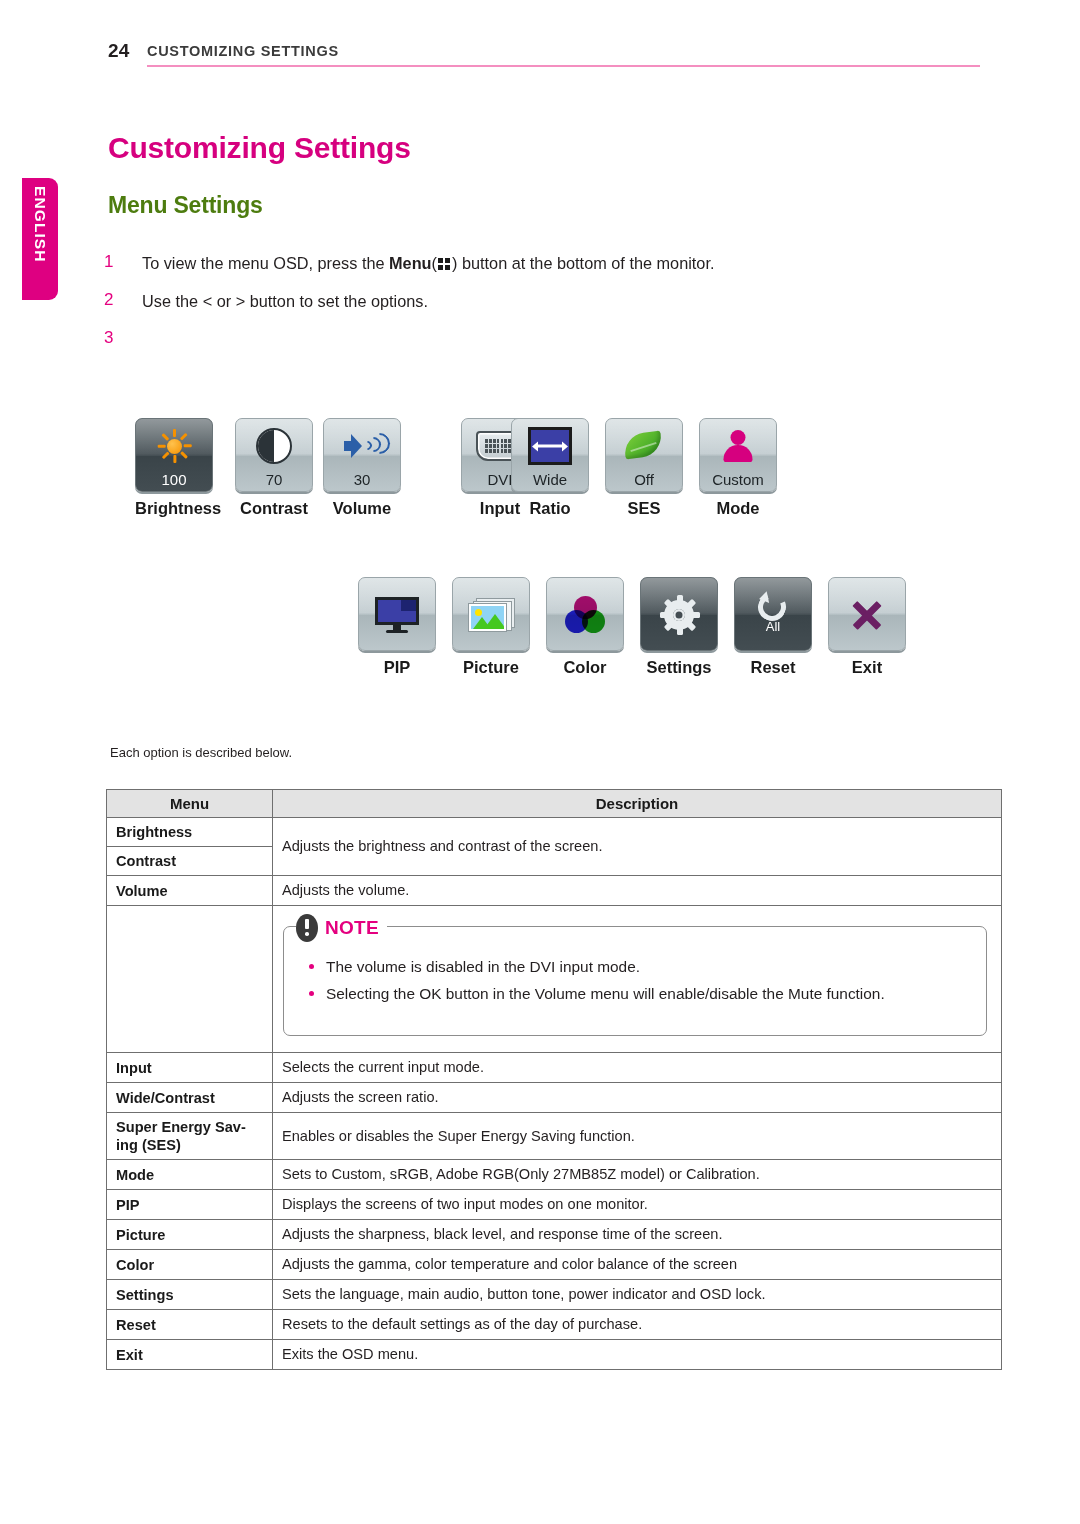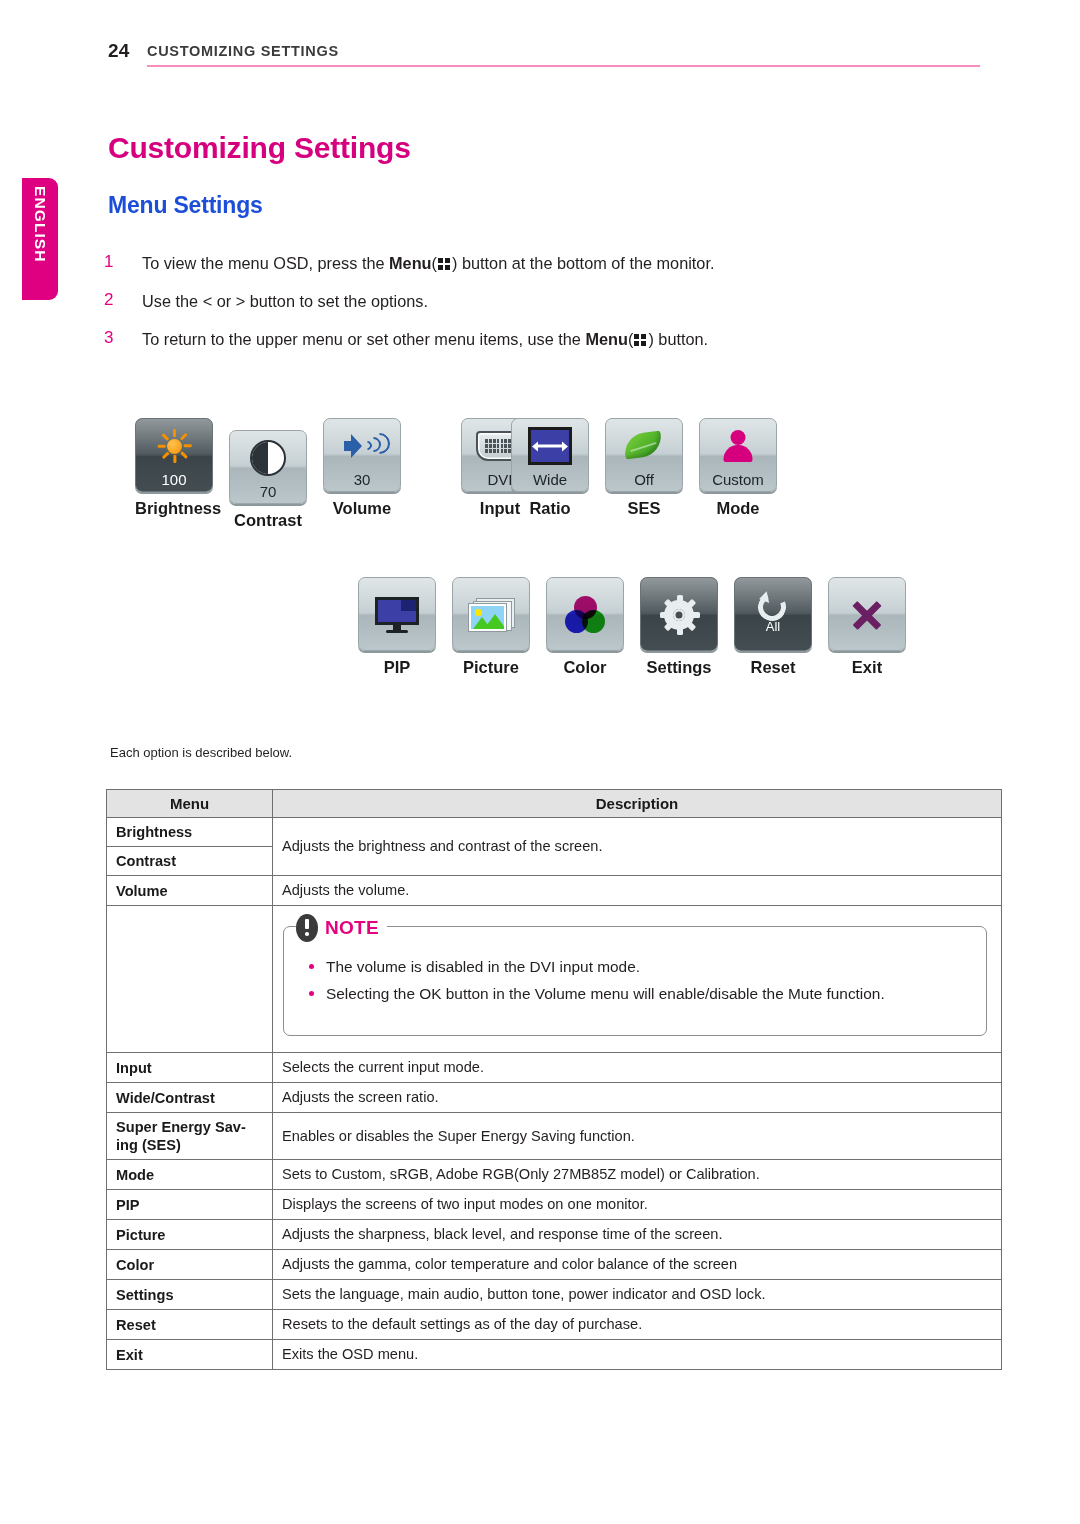--- a/index.html
+++ b/index.html
@@ -20,21 +20,21 @@
     background:#de0081;border-radius:0 9px 9px 0;
   }
   .lang-tab span{
     display:block;color:#ffffff;font-size:15.5px;font-weight:bold;letter-spacing:1.1px;
     white-space:nowrap;transform:rotate(90deg);transform-origin:left top;
     position:absolute;left:27px;top:8px;
   }
 
   
   .h1-title{position:absolute;left:108px;top:131px;font-size:30px;font-weight:bold;color:#d6007f;letter-spacing:-.2px;}
-  .h2-title{position:absolute;left:108px;top:192px;font-size:23px;font-weight:bold;color:#1d4ed8;letter-spacing:-.2px;}
+  .h2-title{position:absolute;left:108px;top:192px;font-size:23px;font-weight:bold;color:#4d7c0f;letter-spacing:-.2px;}
 
   
   .steps{position:absolute;left:104px;top:252px;width:880px;}
   .step{position:relative;margin-bottom:16px;min-height:22px;}
   .step-num{position:absolute;left:0;top:0;width:22px;text-align:left;
             font-size:17px;color:#e4007f;font-weight:normal;}
   .step-body{margin-left:38px;font-size:16.3px;line-height:22px;color:#231f20;}
   .step-body b{font-weight:bold;}
   .step-sub{margin-left:38px;font-size:16.3px;line-height:22px;margin-top:9px;color:#231f20;}
 
@@ -218,21 +218,20 @@
     <div class="step-body"><span>To view the menu OSD, press the </span><b>Menu</b><span>(</span><span class="menuglyph"><i></i><i></i><i></i><i></i></span><span>)</span><span> button at the bottom of the monitor.</span></div>
   </div>
 
   <div class="step">
     <div class="step-num">2</div>
     <div class="step-body">Use the &lt; or &gt; button to set the options.</div>
   </div>
 
   <div class="step">
     <div class="step-num">3</div>
-    <div class="step-sub"><span>To return to the upper menu or set other menu items, use the </span><b>Menu</b><span>(</span><span class="menuglyph"><i></i><i></i><i></i><i></i></span><span>)</span><span> button.</span></div>
   </div>
 </div>
 
 <div class="icon-row" style="left:0;top:418px;">
 
   <div class="osd-cell" style="left:135px;">
     <div class="osd-tile dark">
       <div class="gloss"></div>
       <div class="osd-art">
         <div class="sun">
@@ -245,21 +244,21 @@
             <b style="transform:rotate(225deg)"></b>
           <b style="transform:rotate(270deg)"></b>
             <b style="transform:rotate(315deg)"></b>
         </div>
       </div>
       <div class="osd-val">100</div>
     </div>
     <div class="osd-label">Brightness</div>
   </div>
 
-  <div class="osd-cell" style="left:229px;margin-top:12px;">
+  <div class="osd-cell" style="left:235px;">
     <div class="osd-tile light">
       <div class="gloss"></div>
       <div class="osd-art">
           <div class="contrast-c"></div>
         </div>
       <div class="osd-val">70</div>
     </div>
     <div class="osd-label">Contrast</div>
   </div>
 

